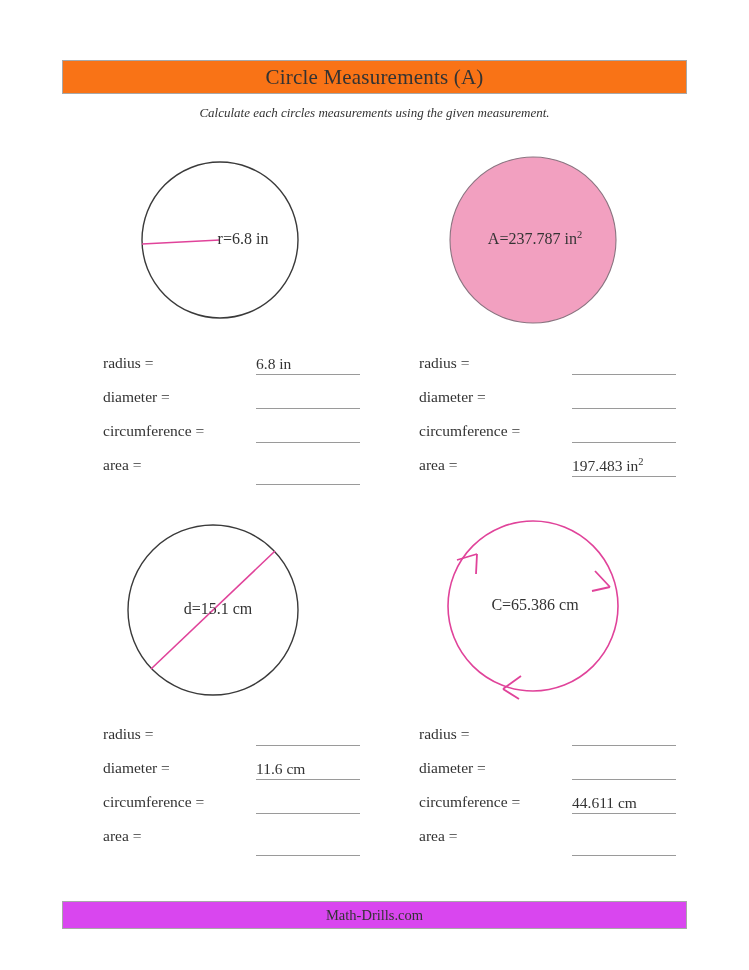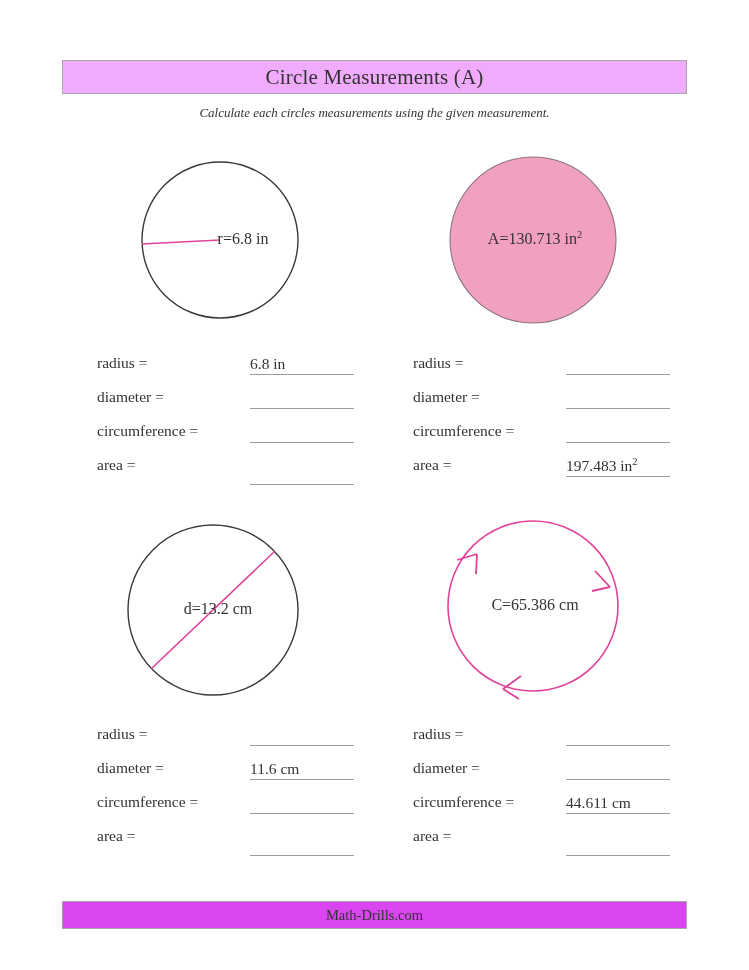--- a/index.html
+++ b/index.html
@@ -22,21 +22,21 @@
 
   
   .title-box {
     position: absolute;
     left: 62px;
     top: 60px;
     width: 625px;
     height: 34px;
     border: 1px solid #a8a8a8;
     box-sizing: border-box;
-    background: #f0abfc;
+    background: #f97316;
   }
   .title-text {
     position: absolute;
     left: 0;
     right: 0;
     top: 50%;
     transform: translateY(-50%);
     text-align: center;
     font-size: 21px;
     letter-spacing: .2px;
@@ -94,20 +94,21 @@
   }
 
   
   .answers {
     position: absolute;
     width: 290px;
   }
   .ans-row {
     position: relative;
     height: 34px;
+    margin-left: 6px;
   }
   .ans-label {
     position: absolute;
     left: 0;
     top: 2px;
     font-size: 15.5px;
     color: #333;
     white-space: nowrap;
   }
   .ans-line {
@@ -159,21 +160,21 @@
     <div class="fig-label" style="left:0; top:78px; width:180px; padding-left:46px; box-sizing:border-box;">
       <span>r=6.8 in</span>
     </div>
   </div>
 
   <div class="figure" style="left:440px; top:152px; width:190px; height:190px;">
     <svg width="190" height="190" viewBox="0 0 190 190">
       <circle cx="93" cy="88" r="83" fill="#f2a0c0" stroke="#8a7480" stroke-width="1.1"></circle>
     </svg>
     <div class="fig-label" style="left:0; top:78px; width:190px;">
-      <span>A=130.713 in</span><sup>2</sup>
+      <span>A=237.787 in</span><sup>2</sup>
     </div>
   </div>
 
   <div class="answers" style="left:97px; top:352px;">
     <div class="ans-row">
       <div class="ans-label">radius =</div>
       <div class="ans-line">
         <div class="ans-value">6.8 in</div>
         <div class="rule"></div>
       </div>
@@ -231,21 +232,21 @@
       </div>
     </div>
   </div>
 
   <div class="figure" style="left:118px; top:518px; width:200px; height:190px;">
     <svg width="200" height="190" viewBox="0 0 200 190">
       <circle cx="95" cy="92" r="85" fill="none" stroke="#3a3a3a" stroke-width="1.4"></circle>
       <line x1="33" y1="151" x2="157" y2="33" stroke="#e0439a" stroke-width="1.6"></line>
     </svg>
     <div class="fig-label" style="left:0; top:82px; width:200px;">
-      <span>d=13.2 cm</span>
+      <span>d=15.1 cm</span>
     </div>
   </div>
 
   <div class="figure" style="left:435px; top:513px; width:200px; height:200px;">
     <svg width="200" height="200" viewBox="0 0 200 200">
       <circle cx="98" cy="93" r="85" fill="none" stroke="#e0439a" stroke-width="1.6"></circle>
 
       <g stroke="#e0439a" stroke-width="1.8" fill="none">
         <path d="M 22 47 L 42 41 M 41 61 L 42 41"></path>
       </g>

